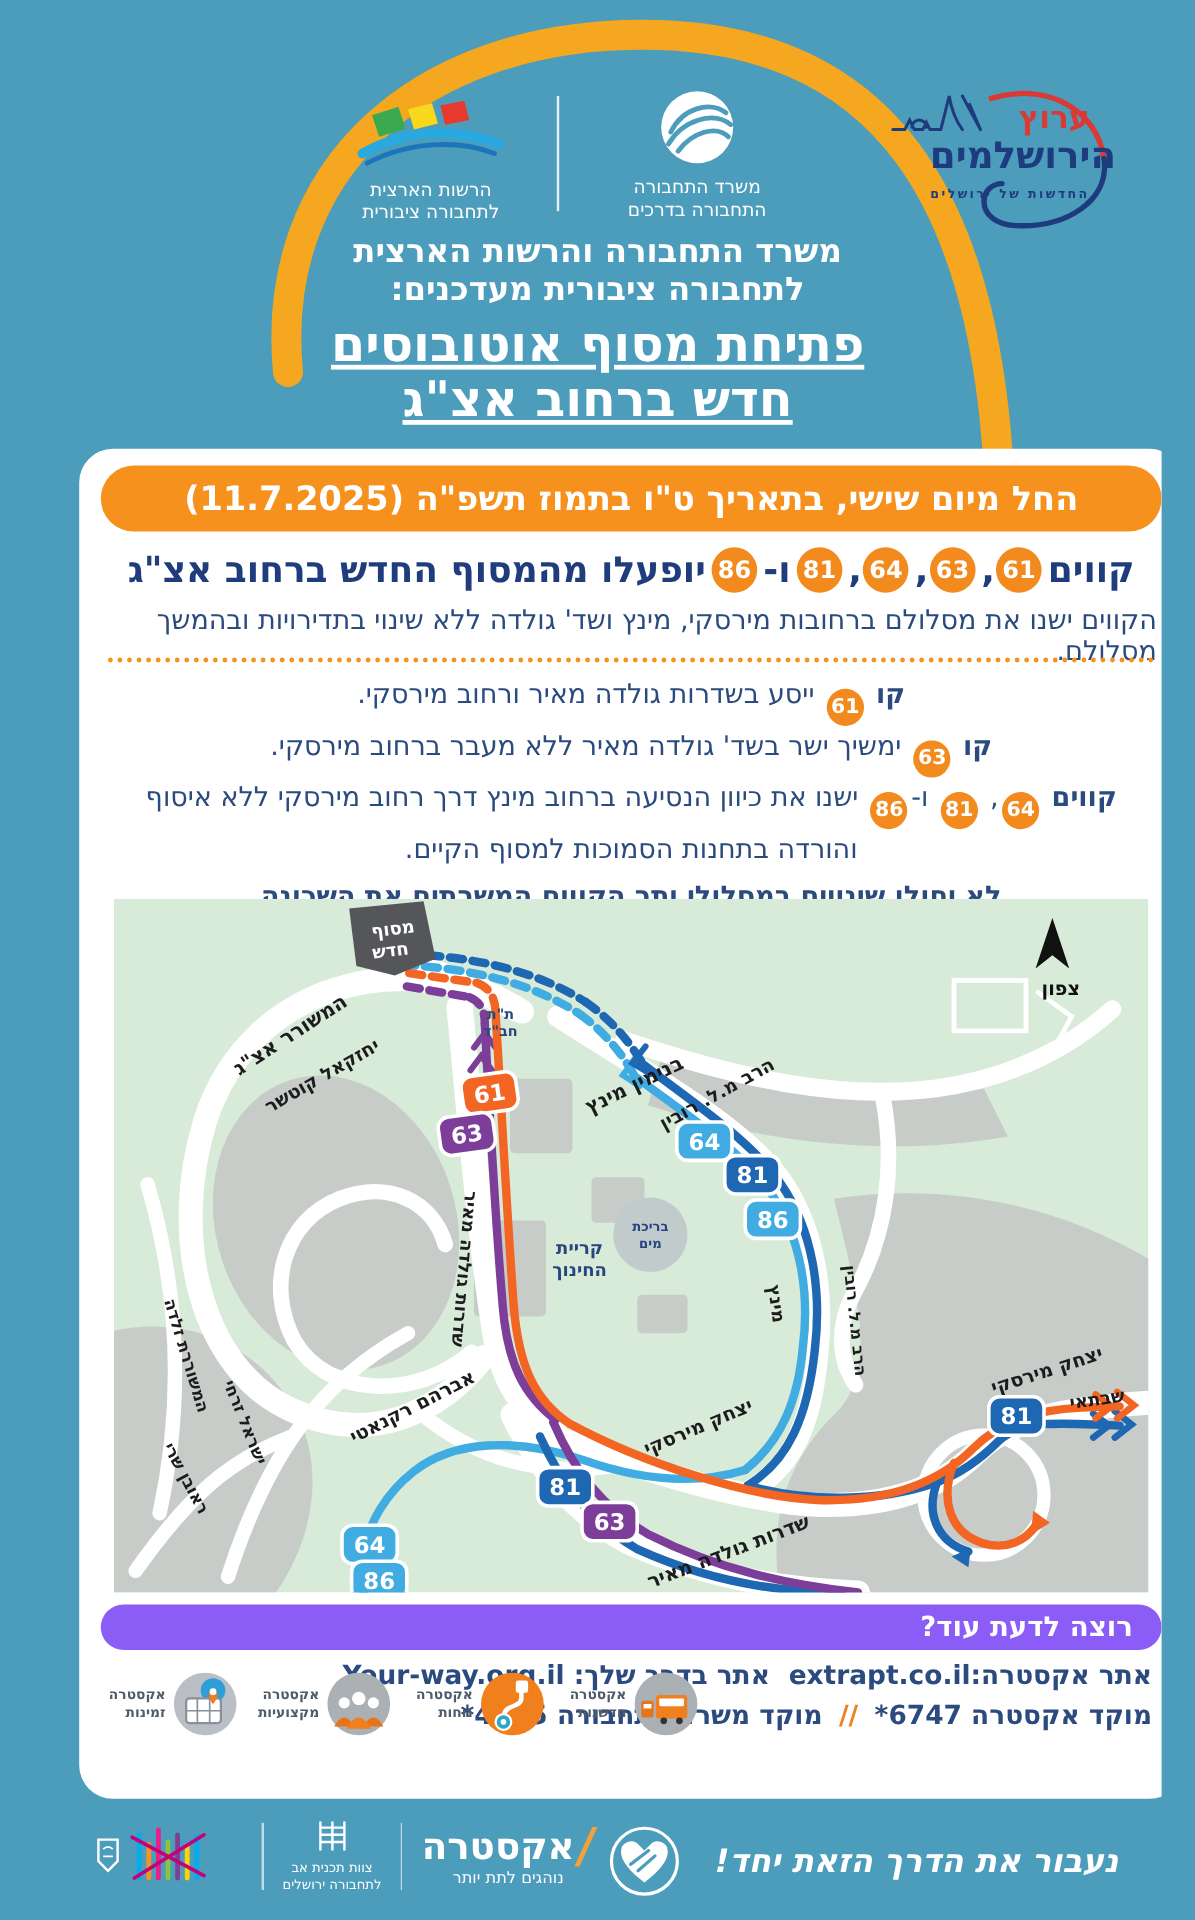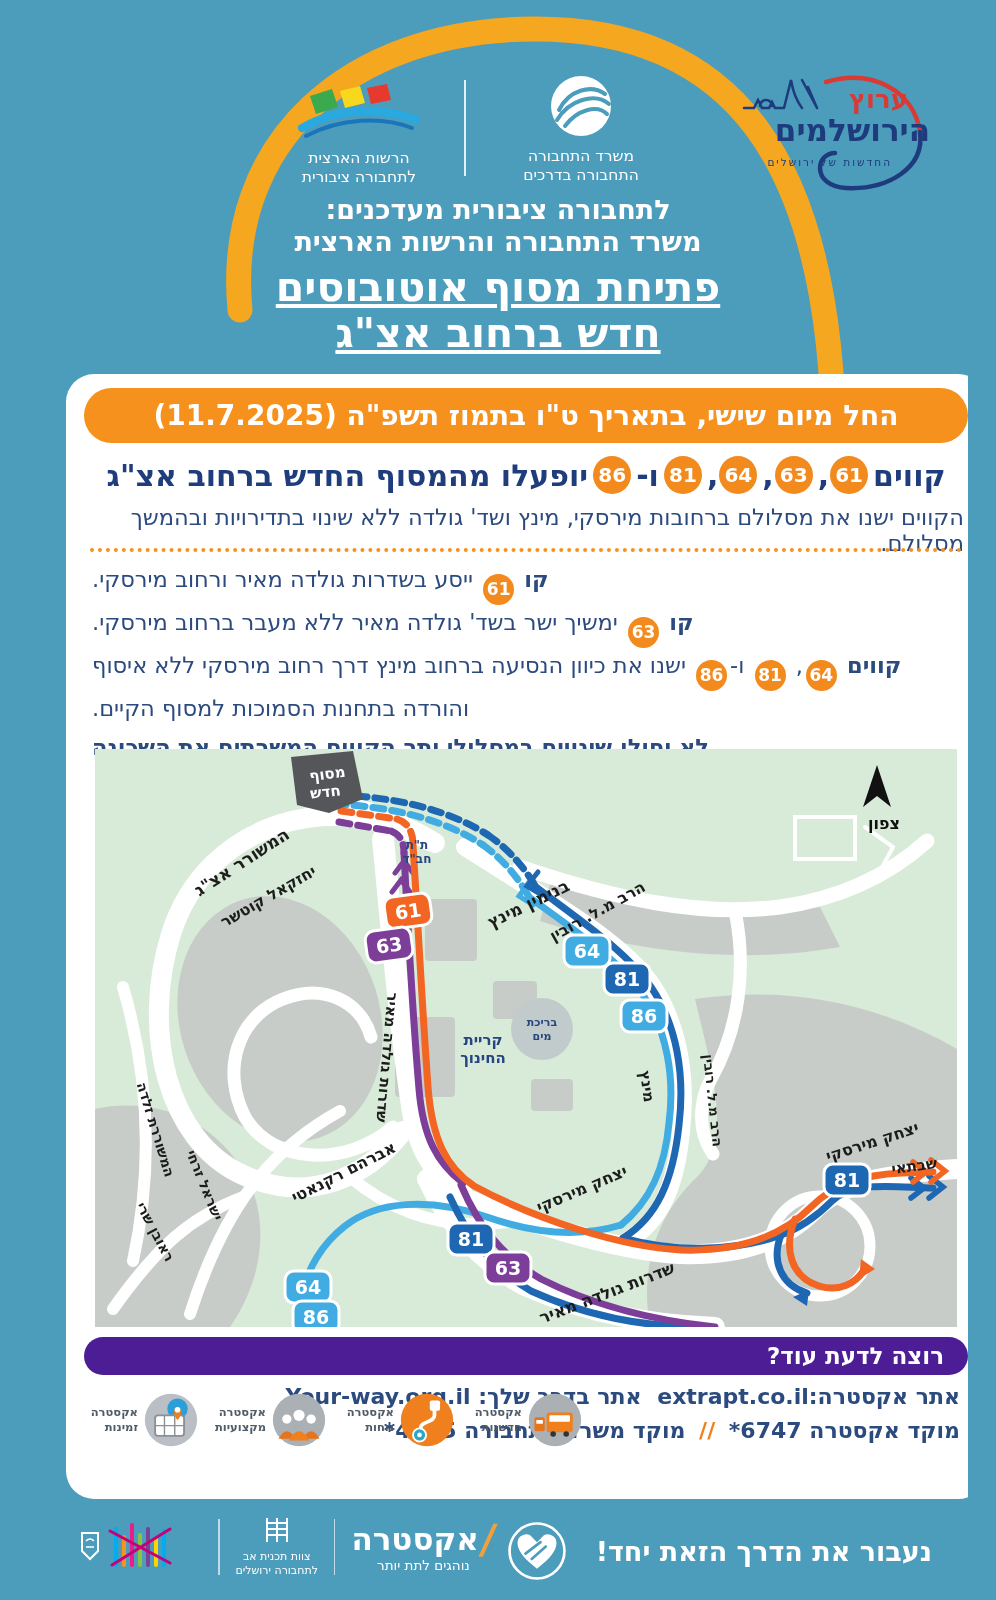--- a/index.html
+++ b/index.html
@@ -8,21 +8,21 @@
   svg text{font-family:"DejaVu Sans",sans-serif;}
 
   
   .arc{position:absolute;top:0;left:0;pointer-events:none;}
 
   
   .channel{position:absolute;top:52px;right:26px;width:228px;height:138px;}
   .channel svg{position:absolute;top:0;left:0;}
   .ch-w1{position:absolute;top:20px;right:34px;color:#D93A34;font-weight:800;font-size:26px;}
   .ch-w2{position:absolute;top:48px;right:12px;color:#1E3B7D;font-weight:800;font-size:31px;}
-  .ch-tag{position:absolute;top:92px;right:50px;color:#1E3B7D;font-size:10.5px;letter-spacing:2px;font-weight:400;}
+  .ch-tag{position:absolute;top:92px;right:34px;color:#1E3B7D;font-size:10.5px;letter-spacing:2px;font-weight:700;}
 
   
   .gov{position:absolute;top:62px;right:292px;width:430px;display:flex;direction:rtl;gap:20px;align-items:flex-start;}
   .glogo{text-align:center;color:#fff;}
   .glogo .gtxt{font-weight:400;font-size:15.5px;line-height:1.25;margin-top:5px;}
   .gdiv{width:2px;height:96px;background:rgba(255,255,255,.85);margin-top:6px;}
   .ministry{width:190px;}
   .authority{width:170px;padding-top:10px;}
 
   .head-sub{position:absolute;top:182px;left:0;right:0;text-align:center;color:#fff;
@@ -37,41 +37,41 @@
   .headline{position:absolute;top:82px;left:0;right:0;display:flex;justify-content:center;align-items:center;
             gap:5px;color:#1F3D7C;font-weight:800;font-size:30px;direction:rtl;}
   .badge{display:inline-flex;align-items:center;justify-content:center;background:#F28A1E;color:#fff;
          border-radius:50%;font-weight:800;}
   .badge.lg{width:38px;height:38px;font-size:20px;}
   .badge.sm{width:31px;height:31px;font-size:17px;vertical-align:-8px;margin:0 3px;}
   .hl-comma{margin-right:-4px;}
   .para{position:absolute;top:130px;right:22px;left:22px;text-align:right;color:#2B4A7E;font-size:22.5px;}
   .dots{position:absolute;top:174px;left:24px;right:24px;border-top:4px dotted #F6911E;height:0;}
   .bullets{position:absolute;top:188px;right:26px;left:26px;color:#2B4A7E;font-size:22.5px;
-           text-align:left;line-height:35px;}
+           text-align:center;line-height:35px;}
   .blabel{font-weight:800;}
   .b4{font-weight:800;margin-top:4px;}
 
   .map{position:absolute;top:375px;left:29px;}
 
-  .morebar{position:absolute;top:963px;left:18px;right:18px;height:38px;background:#4c1d95;border-radius:19px;
+  .morebar{position:absolute;top:963px;left:18px;right:18px;height:38px;background:#8b5cf6;border-radius:19px;
            color:#fff;font-weight:800;font-size:23px;display:flex;align-items:center;padding:0 24px;}
   .contact{position:absolute;top:1006px;right:26px;text-align:right;color:#2B4A7E;font-size:22px;
            font-weight:700;line-height:34px;}
   .contact .ltr{direction:ltr;unicode-bidi:embed;font-weight:800;}
   .contact .sp{margin-right:8px;}
   .slash{color:#F07F1D;font-weight:800;margin:0 6px;}
 
   .values{position:absolute;top:1018px;left:14px;display:flex;direction:rtl;gap:9px;}
   .val{display:flex;align-items:center;gap:5px;}
   .vlabel{font-size:11.5px;font-weight:700;color:#4E5B68;text-align:right;line-height:1.3;width:58px;}
 
   
   .slogan{position:absolute;top:1508px;right:36px;display:flex;direction:rtl;align-items:center;gap:28px;
-          color:#fff;font-weight:800;font-size:27px;}
+          color:#fff;font-weight:800;font-size:27px;font-style:italic;}
   .partners{position:absolute;top:1498px;left:44px;display:flex;direction:ltr;align-items:center;gap:16px;height:74px;}
   .pdiv{width:1.5px;height:56px;background:rgba(255,255,255,.65);}
   .extra{direction:rtl;text-align:center;color:#fff;}
   .extra .row1{display:flex;direction:rtl;align-items:center;gap:2px;}
   .extra .slashbig{color:#F0A03C;font-weight:800;font-size:40px;transform:skewX(-8deg);line-height:.9;}
   .extra .name{font-weight:800;font-size:31px;}
   .extra .tag{font-size:13.5px;margin-top:0px;font-weight:400;}
   .master{color:#fff;text-align:center;font-size:11px;line-height:1.3;}
 </style>
 </head>
@@ -115,22 +115,22 @@
         <path d="M12,52 C46,34 88,32 118,44" fill="none" stroke="#1B75BB" stroke-width="4" stroke-linecap="round"></path>
       </svg>
       <div class="gtxt">
         <div>הרשות הארצית</div>
         <div>לתחבורה ציבורית</div>
       </div>
     </div>
   </div>
 
   <div class="head-sub">
+    <div>משרד התחבורה והרשות הארצית</div>
     <div>לתחבורה ציבורית מעדכנים:</div>
-    <div>משרד התחבורה והרשות הארצית</div>
   </div>
   <div class="head-title">
     <div>פתיחת מסוף אוטובוסים</div>
     <div>חדש ברחוב אצ"ג</div>
   </div>
 
   <div class="card">
 
     <div class="banner">החל מיום שישי, בתאריך ט"ו בתמוז תשפ"ה (11.7.2025)</div>
 

